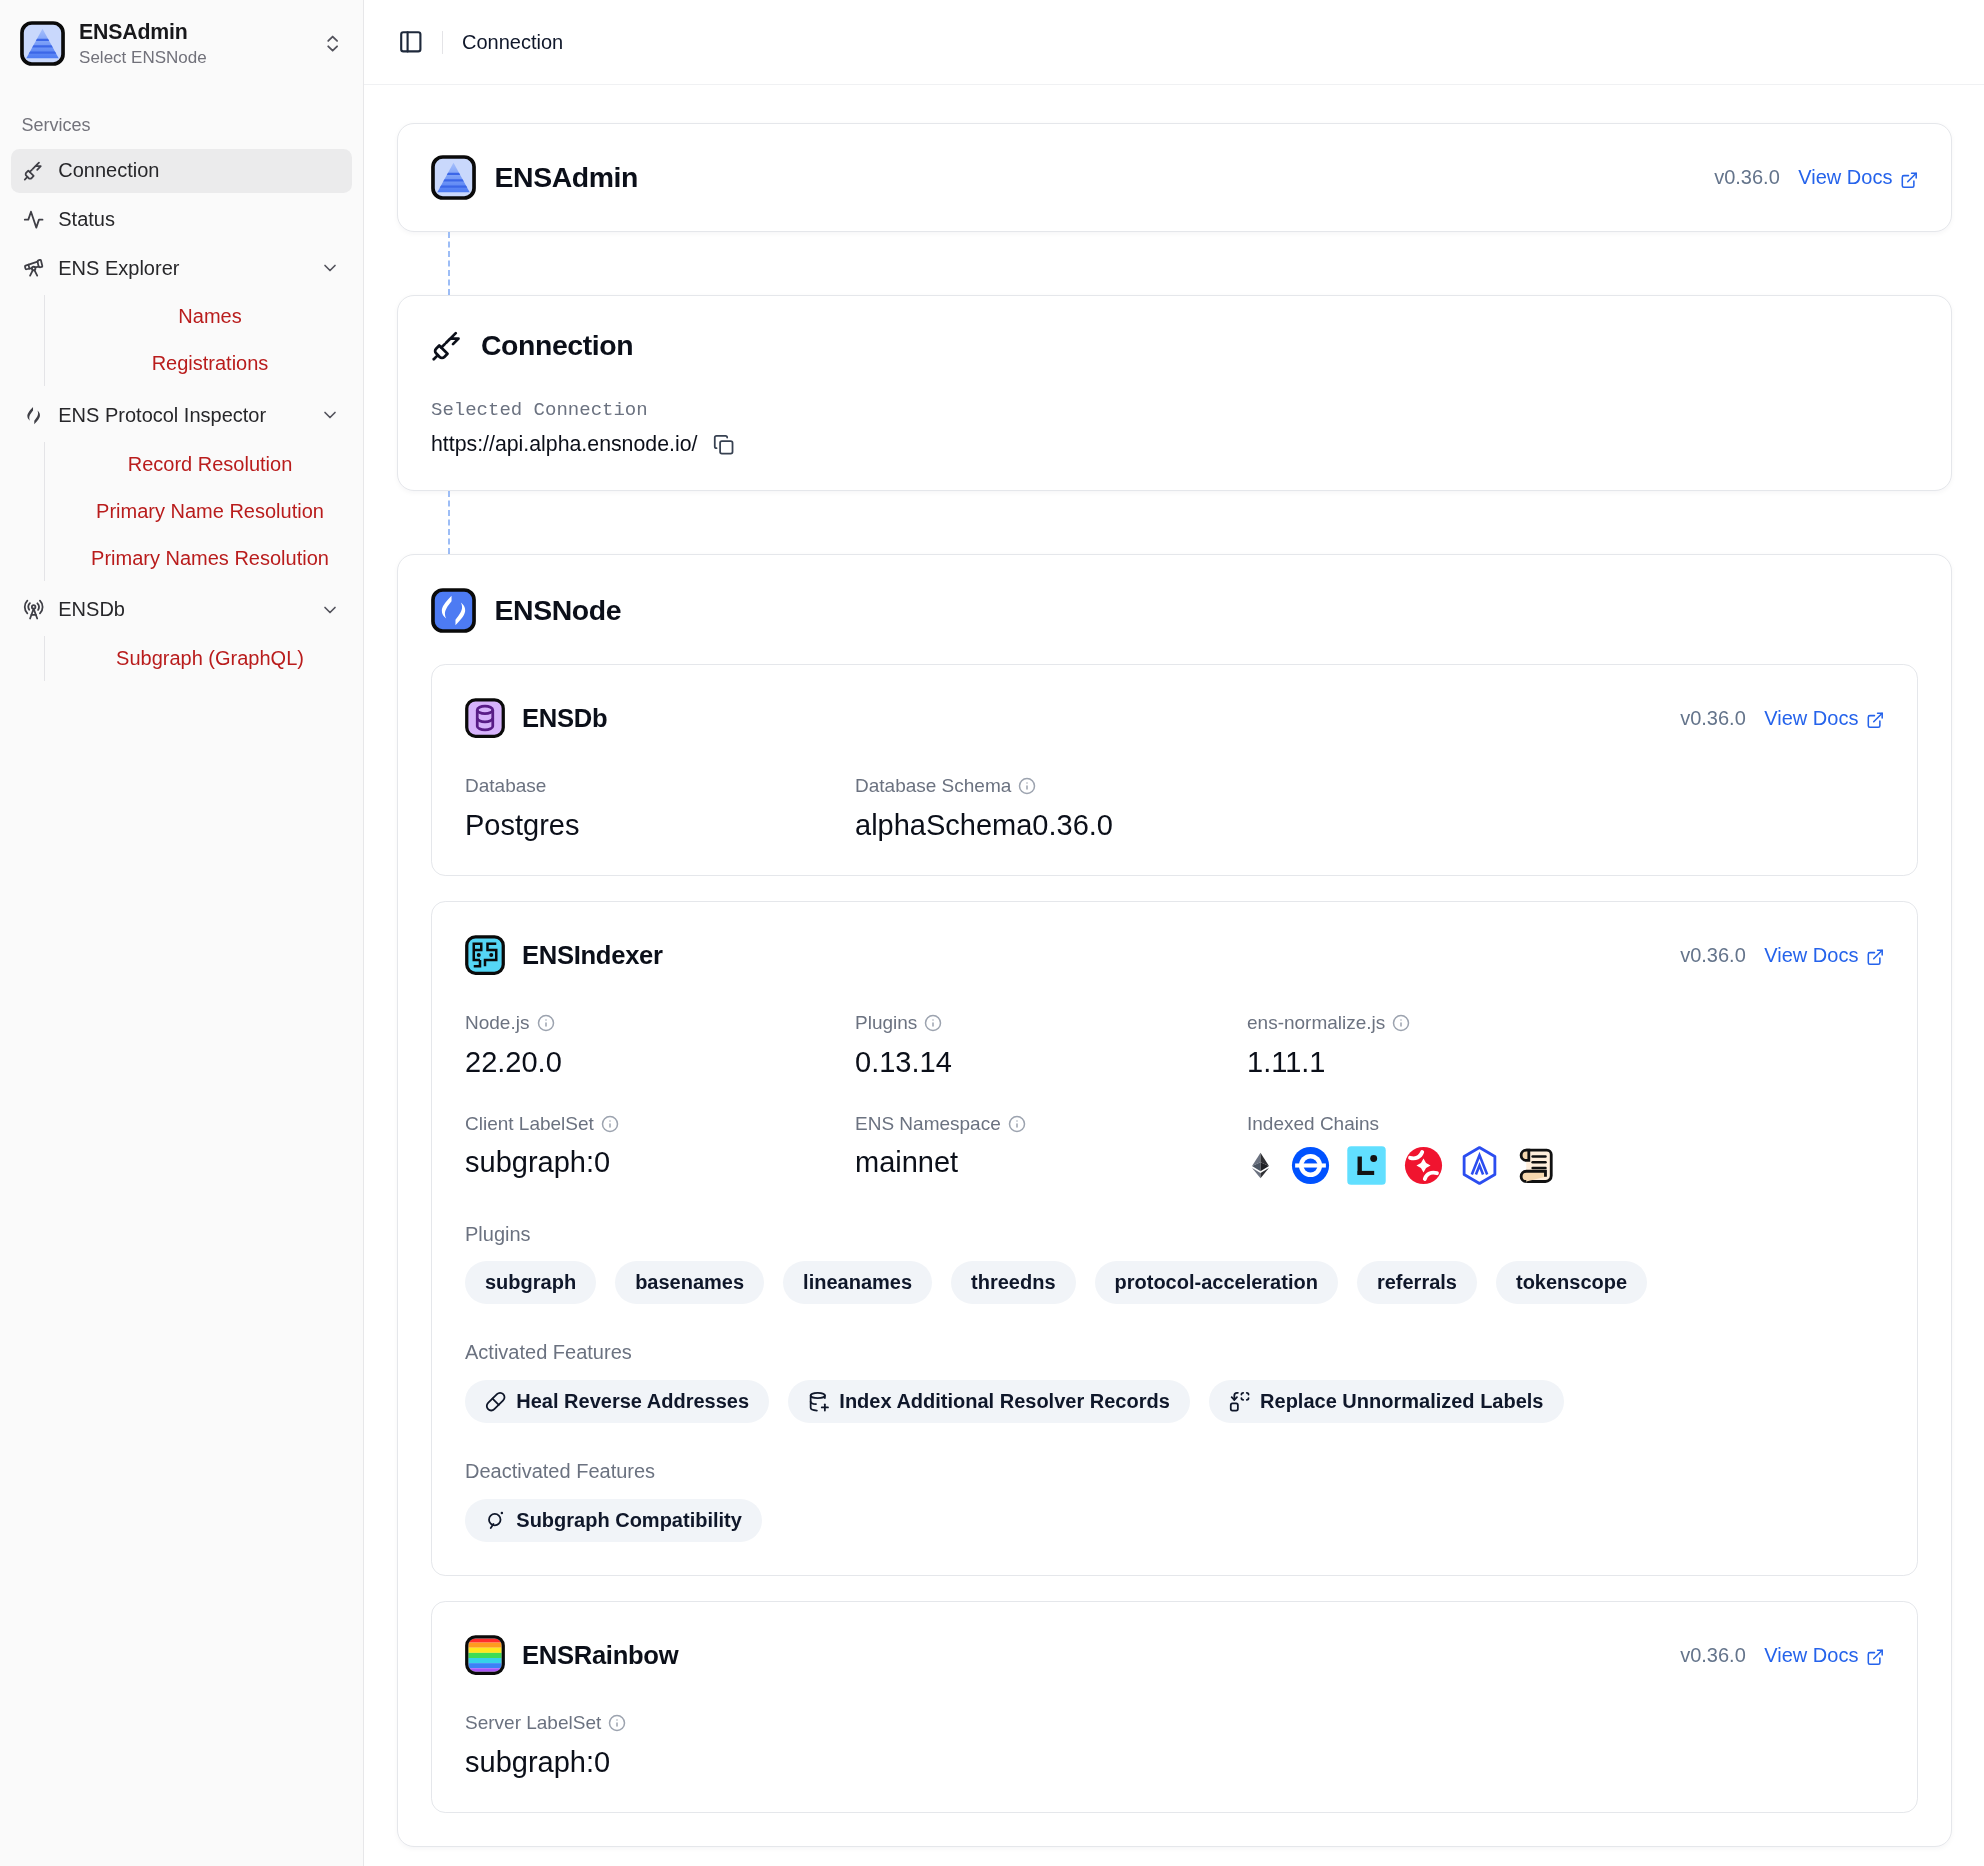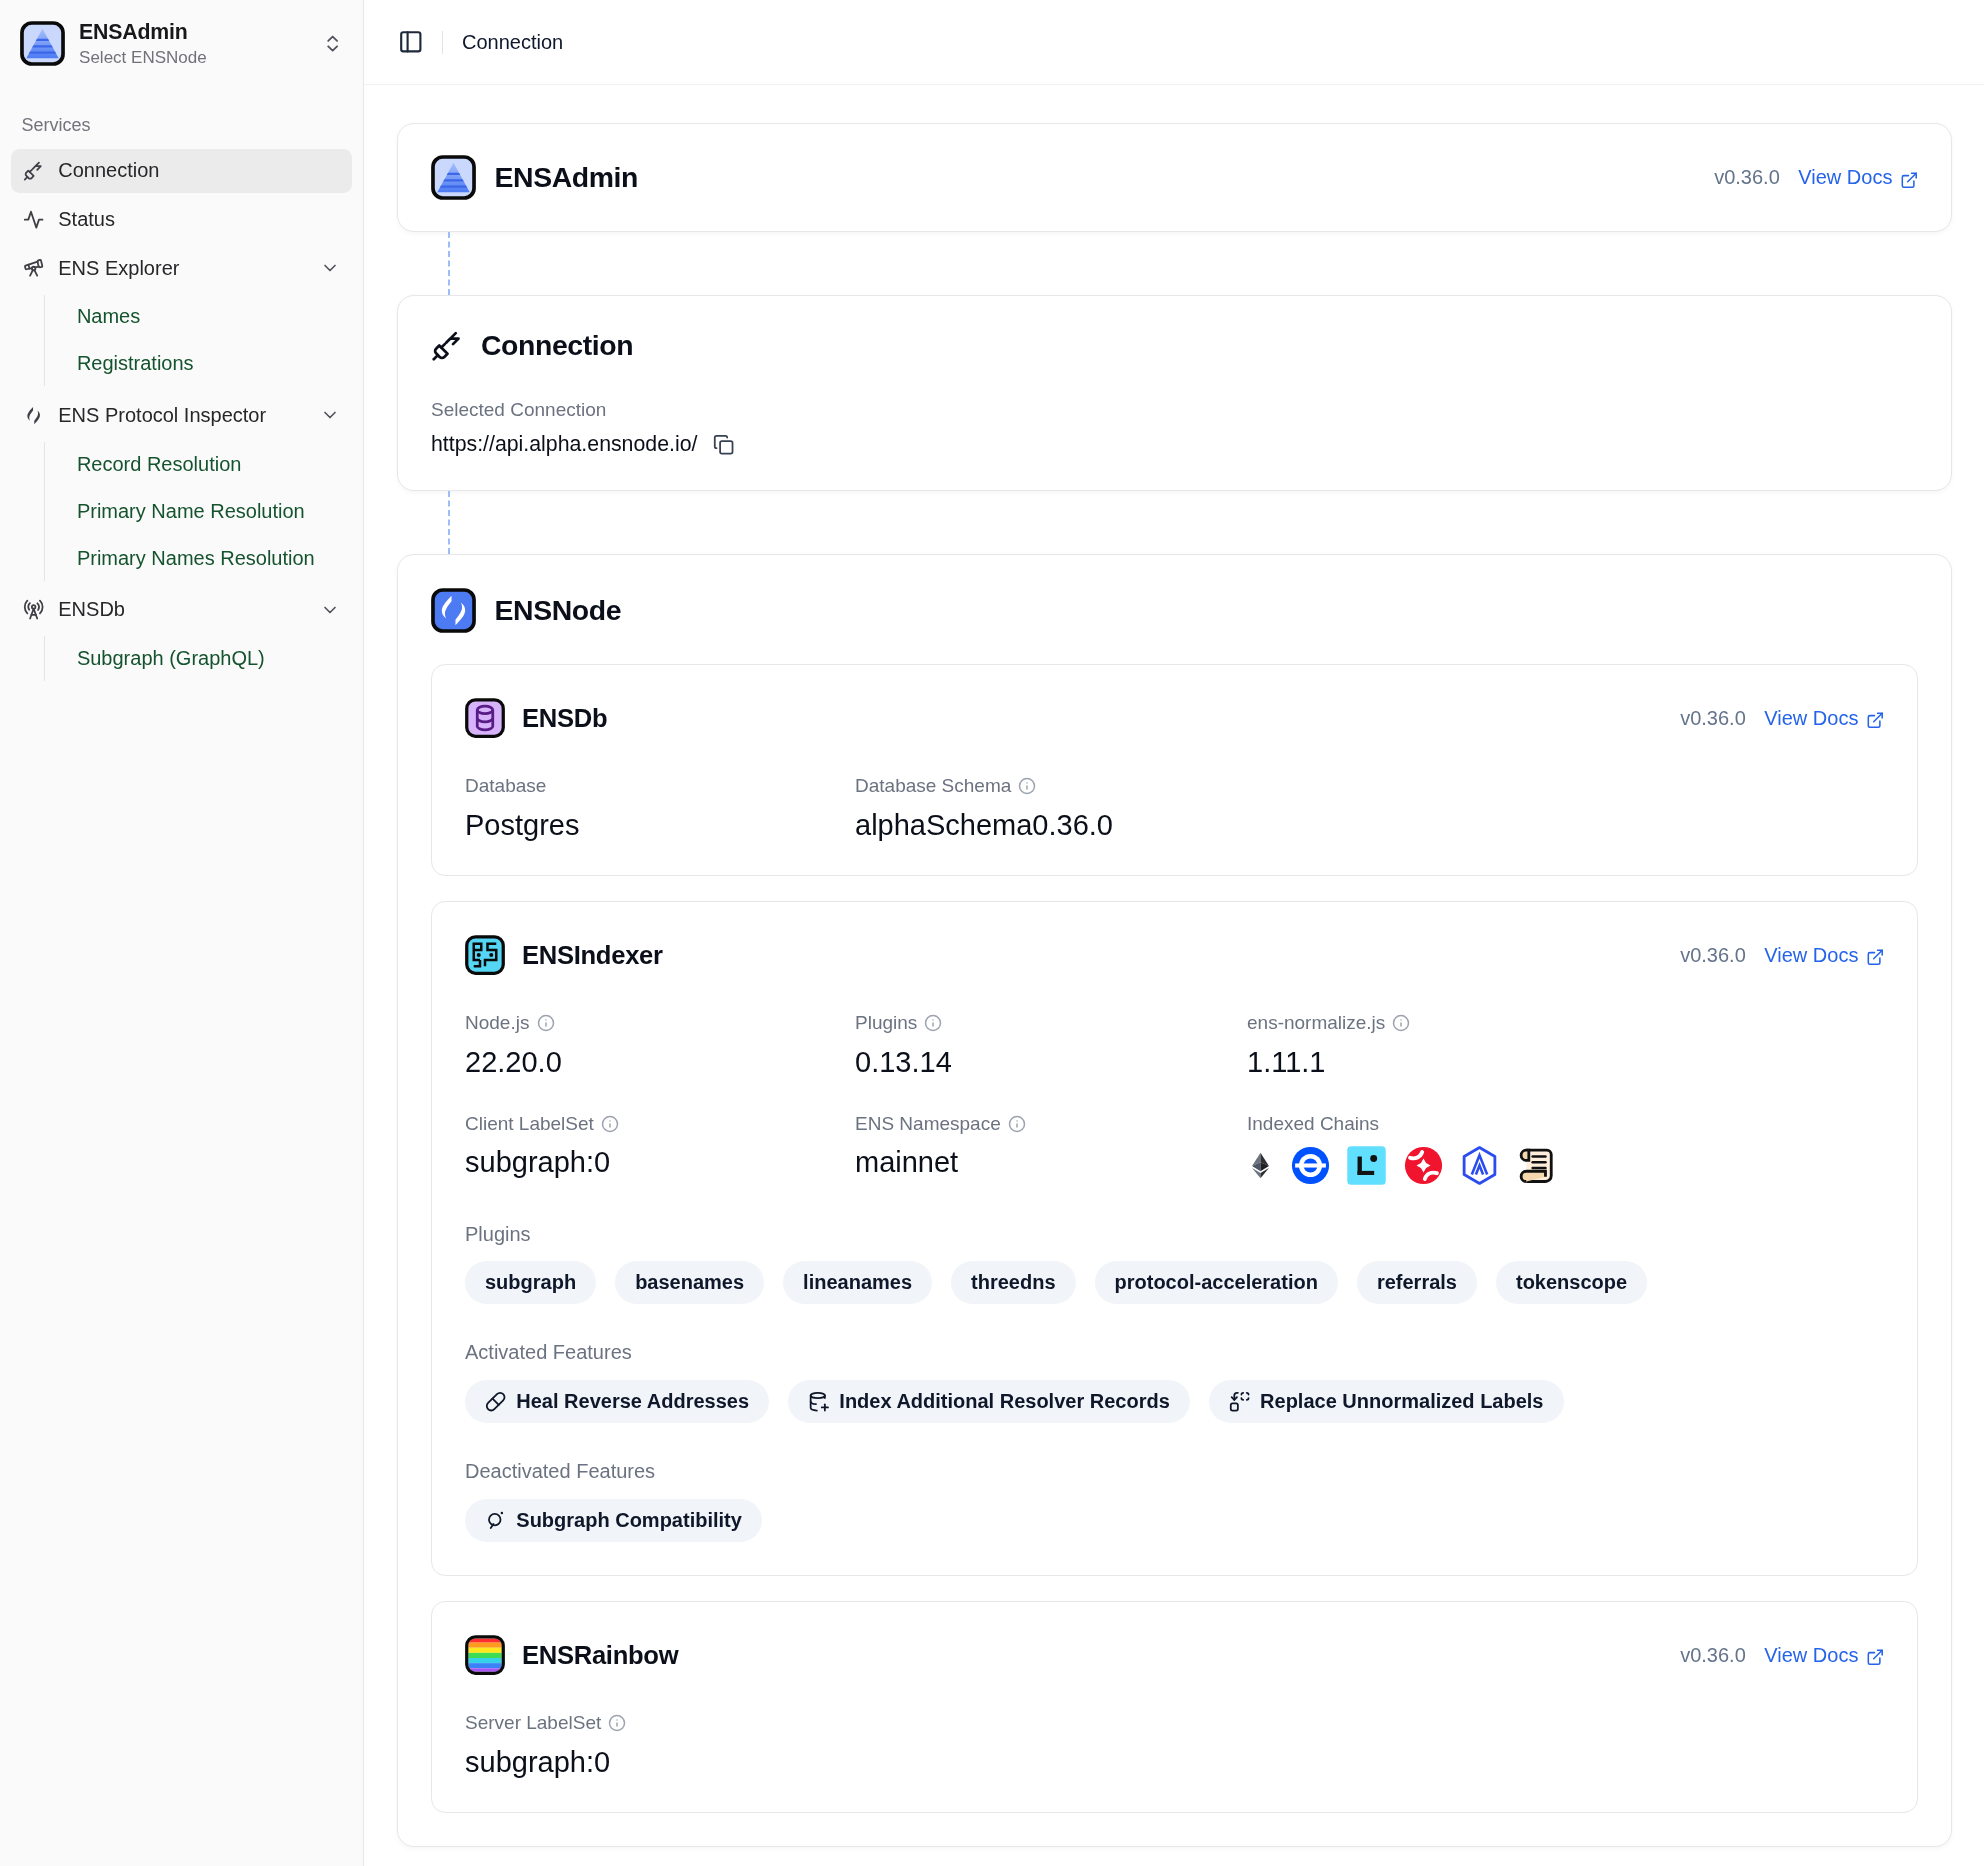--- a/index.html
+++ b/index.html
@@ -15,21 +15,21 @@
   .sb-sub { font-size:17px; color:#71717a; margin-top:2.8px; }
   .sb-chev { width:21.3px; height:21.3px; color:#52525b; }
   .sb-section { font-size:18px; color:#73737b; margin:37px 0 12.8px 10px; }
   .menu { list-style:none; }
   .mi { display:flex; align-items:center; gap:14.2px; padding:10.7px 11.4px; border-radius:8.5px; font-size:20px; color:#27272a; cursor:pointer; margin-bottom:4.3px; }
   .mi.active { background:#ebebec; font-weight:500; }
   .mi .ic { width:21.3px; height:21.3px; color:#3f3f46; flex:0 0 21.3px; }
   .mi .lbl { flex:1; }
   .mi .chev { width:20px; height:20px; color:#52525b; }
   .submenu { list-style:none; margin:1.4px 0 7.1px 33px; border-left:1.4px solid #e4e4e7; padding-left:23px; }
-  .smi { padding:10.7px 8.5px; font-size:20px; color:#14532d; border-radius:7.1px; cursor:pointer; margin-bottom:2.8px; }
+  .smi { padding:10.7px 8.5px; font-size:20px; color:#b91c1c; border-radius:7.1px; cursor:pointer; margin-bottom:2.8px;text-align:center; }
 
   
   .main { flex:1; display:flex; flex-direction:column; height:100%; }
   .topbar { height:85px; min-height:85px; display:flex; align-items:center; gap:18.5px; padding:0 34px; border-bottom:1.4px solid #f0f1f3; }
   .tb-toggle { width:25.6px; height:25.6px; color:#1e293b; cursor:pointer; }
   .tb-sep { width:1.4px; height:23px; background:#e4e4e7; }
   .tb-crumb { font-size:20px; color:#0f172a; }
 
   .content { flex:1; padding:38px 33px 0 33px; overflow:hidden; }
 
@@ -221,21 +221,21 @@
       <div class="hdr">
         <svg class="plug stroke" viewBox="0 0 24 24">
             <path d="M6.3 20.3a2.4 2.4 0 0 0 3.4 0L12 18l-6-6-2.3 2.3a2.4 2.4 0 0 0 0 3.4Z"></path>
             <path d="m2 22 3-3"></path>
             <path d="M7.5 13.5 10 11"></path>
             <path d="M13.5 7.5 11 10"></path>
             <path d="m18 3-4 4h6l-4 4"></path>
           </svg>
         <div class="c-title">Connection</div>
       </div>
-      <div class="field-label" style="margin-top:37px;">
+      <div class="field-label" style="margin-top:37px;font-family:Liberation Mono, monospace;">
         <span>Selected Connection</span>
       </div>
       <div class="url-row">
         <span class="url">https://api.alpha.ensnode.io/</span>
         <svg class="copy stroke" viewBox="0 0 24 24">
             <rect width="14" height="14" x="8" y="8" rx="2"></rect>
             <path d="M4 16c-1.1 0-2-.9-2-2V4c0-1.1.9-2 2-2h10c1.1 0 2 .9 2 2"></path>
           </svg>
       </div>
     </section>

